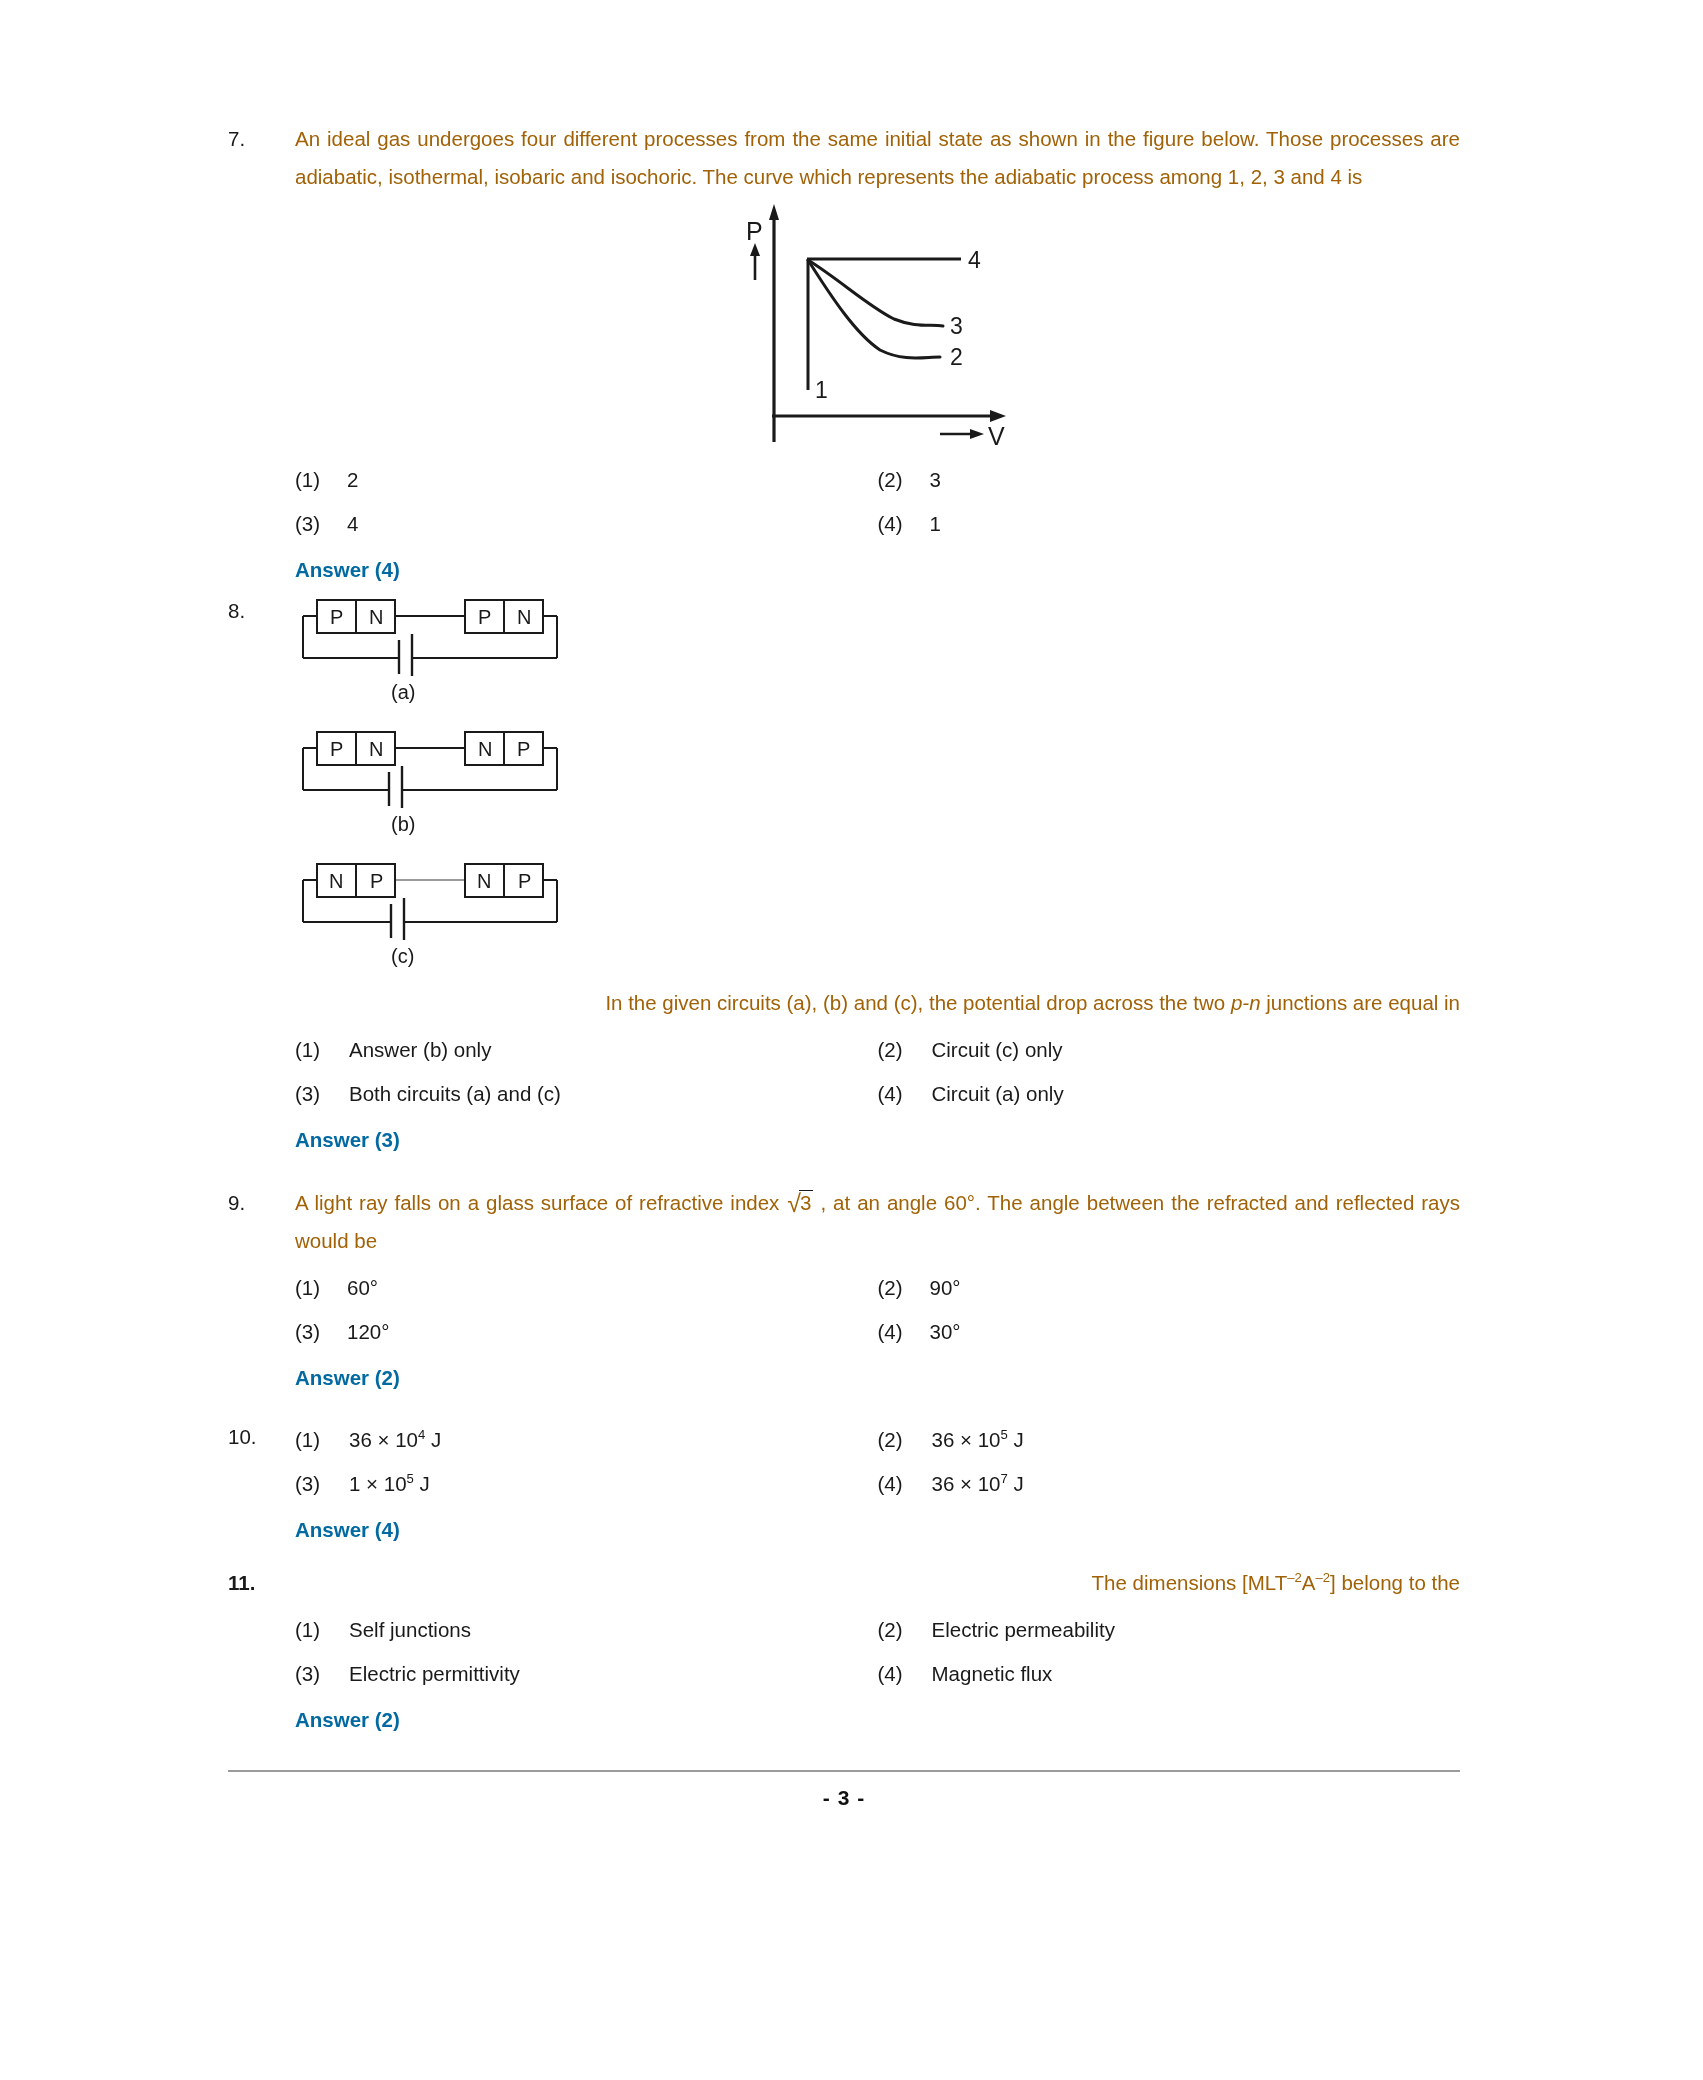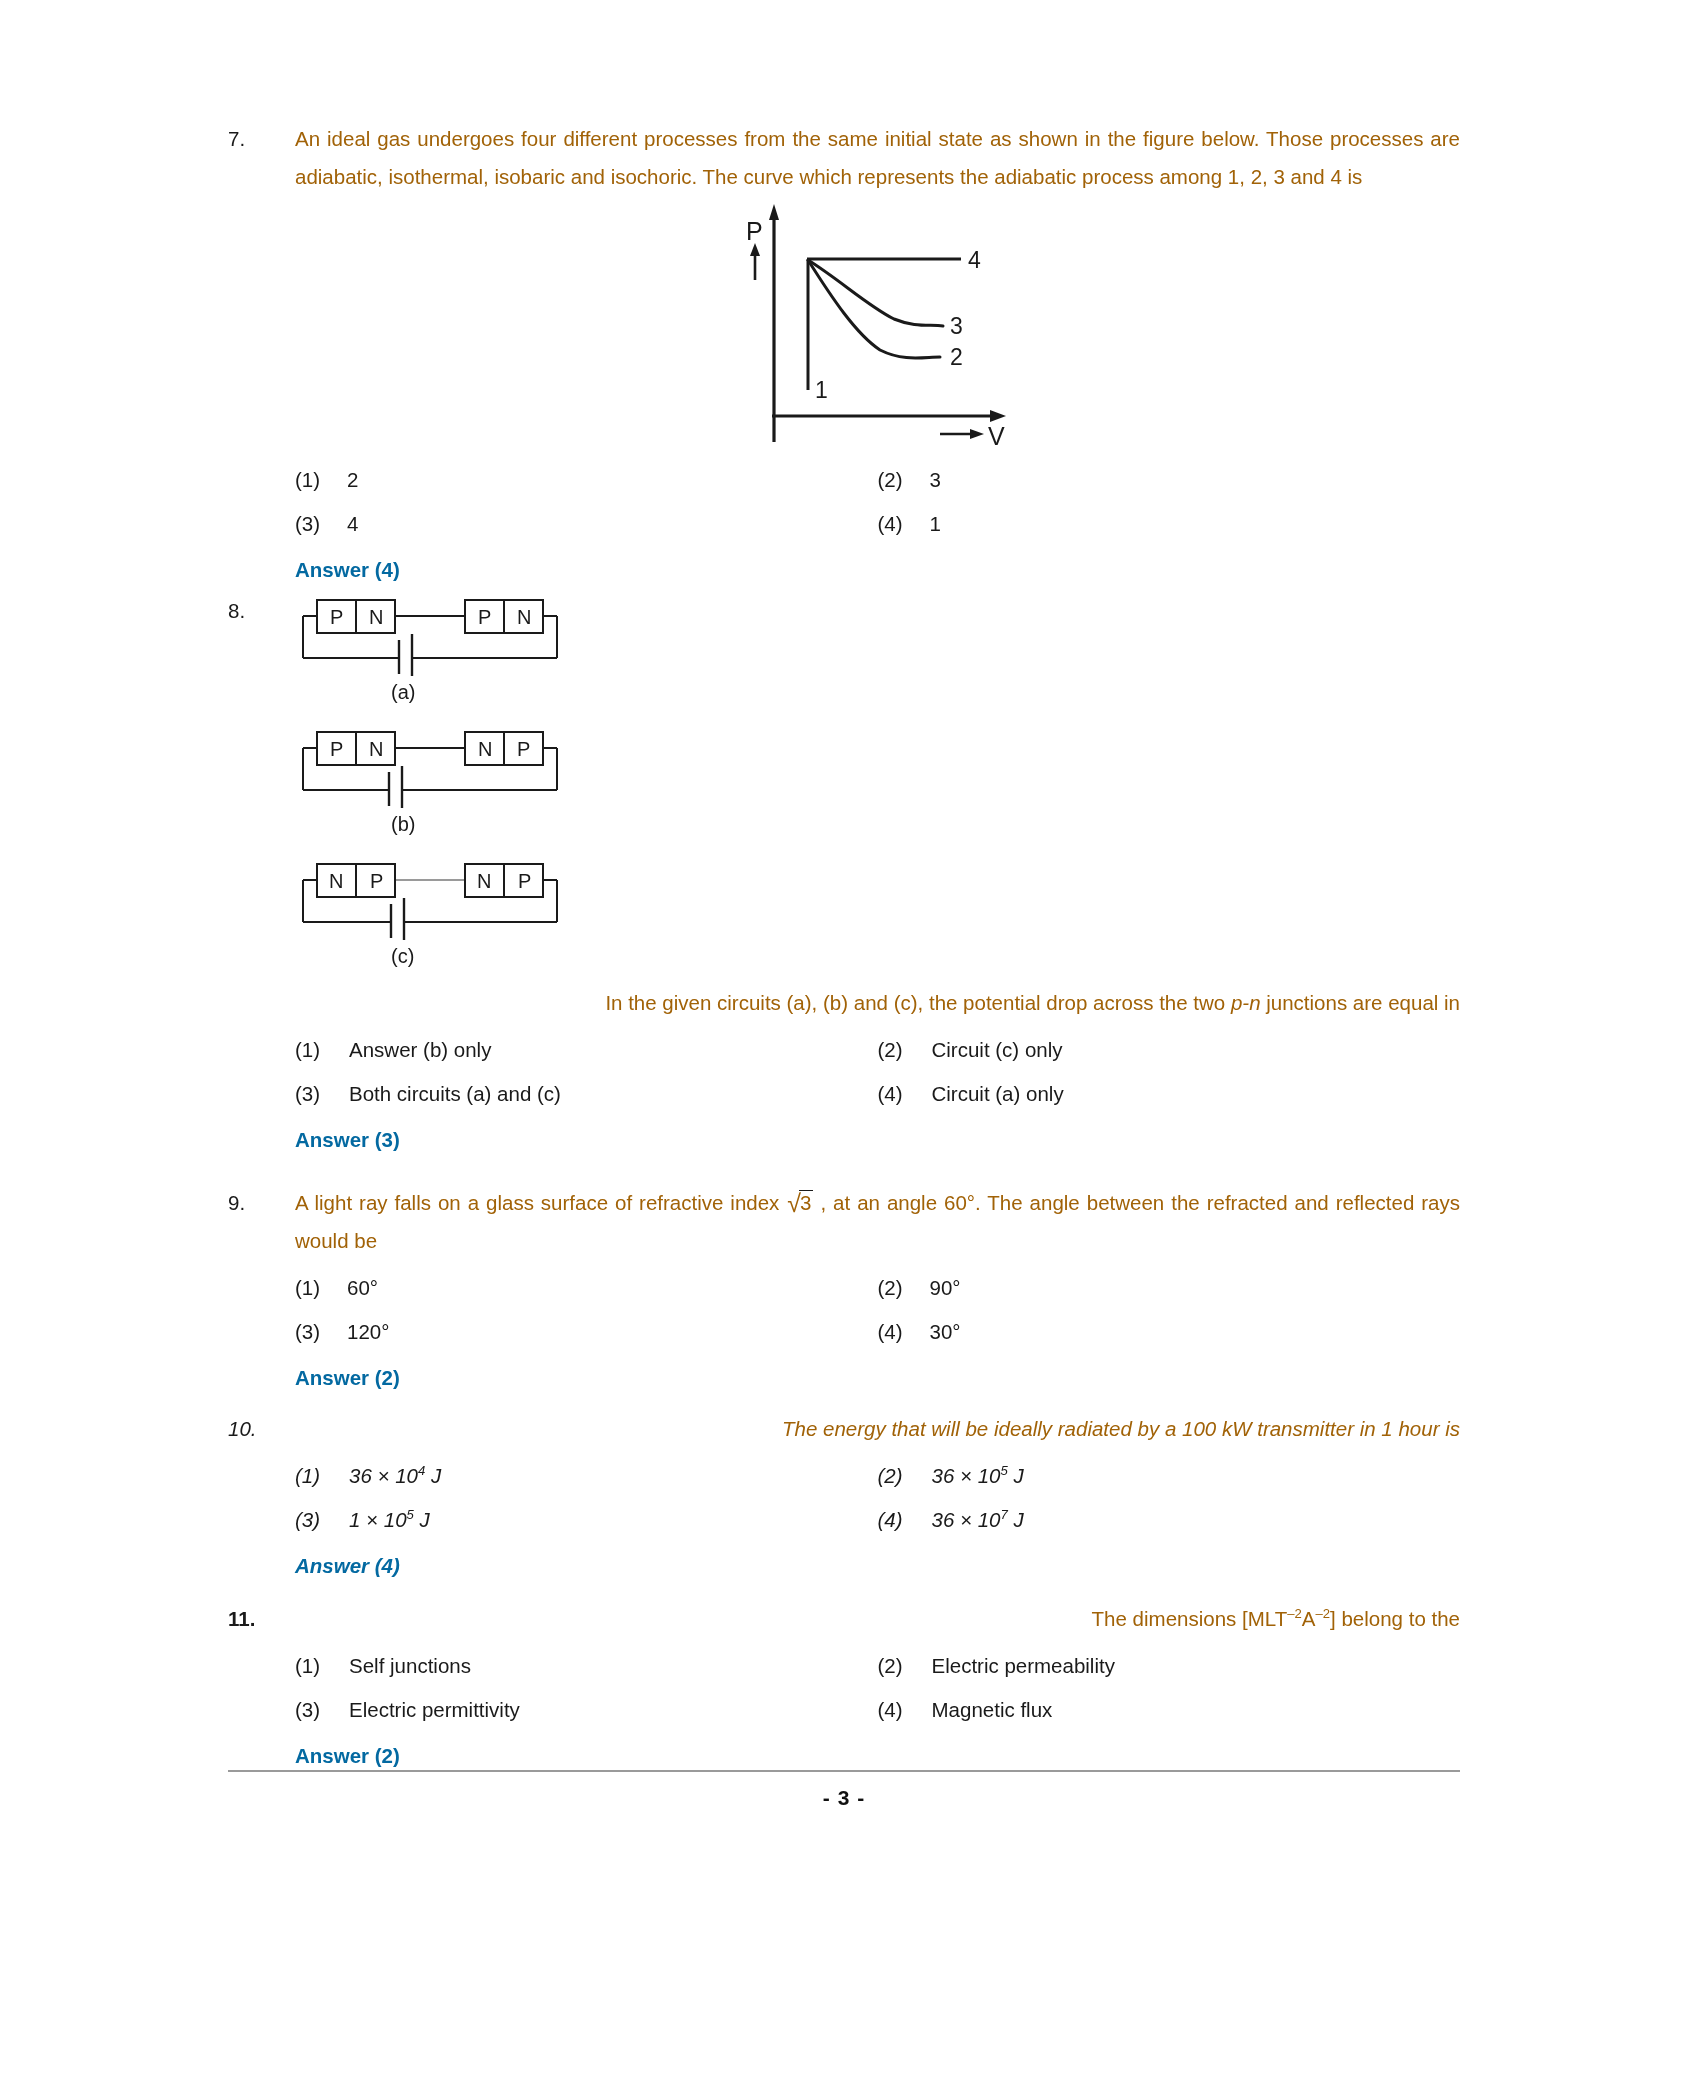--- a/index.html
+++ b/index.html
@@ -318,24 +318,23 @@
           </div>
           <div class="opt">
             <span class="opt-key">(4)</span>
             <span class="opt-text">30°</span>
           </div>
         </div>
         <div class="answer">Answer (2)</div>
       </div>
     </div>
 
-    <div class="qblock" style="margin-top:10px;font-style:italic;">
+    <div class="qblock" style="margin-top:18px;">
       <div class="qnum">10.</div>
       <div class="qbody">
-        <div class="qtext nojustify">The energy that will be ideally radiated by a 100 kW transmitter in 1 hour is</div>
 
         <div class="options">
           <div class="opt">
             <span class="opt-key wide">(1)</span>
             <span class="opt-text"><span>36 × 10</span><sup>4</sup><span> J</span></span>
           </div>
           <div class="opt">
             <span class="opt-key wide">(2)</span>
             <span class="opt-text"><span>36 × 10</span><sup>5</sup><span> J</span></span>
           </div>

